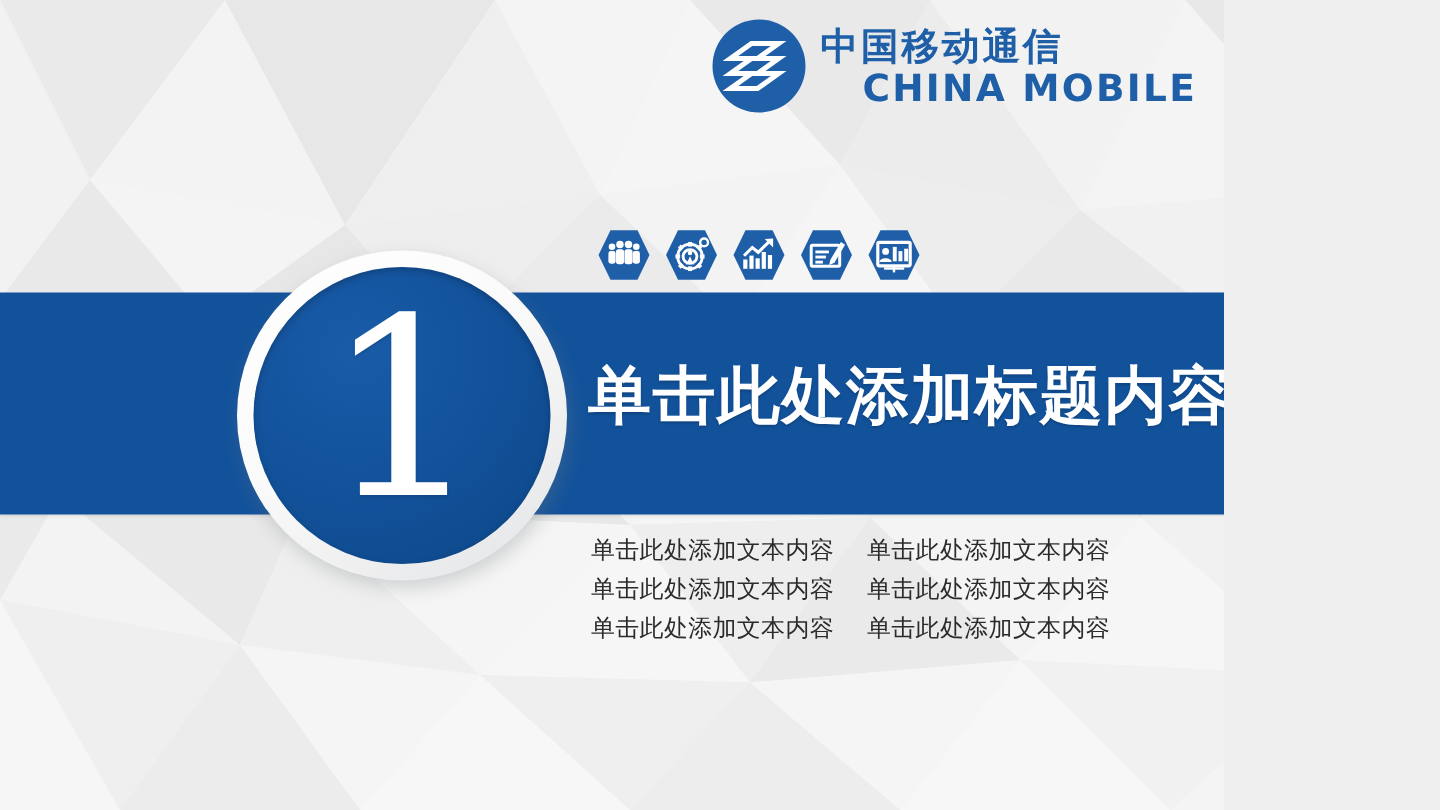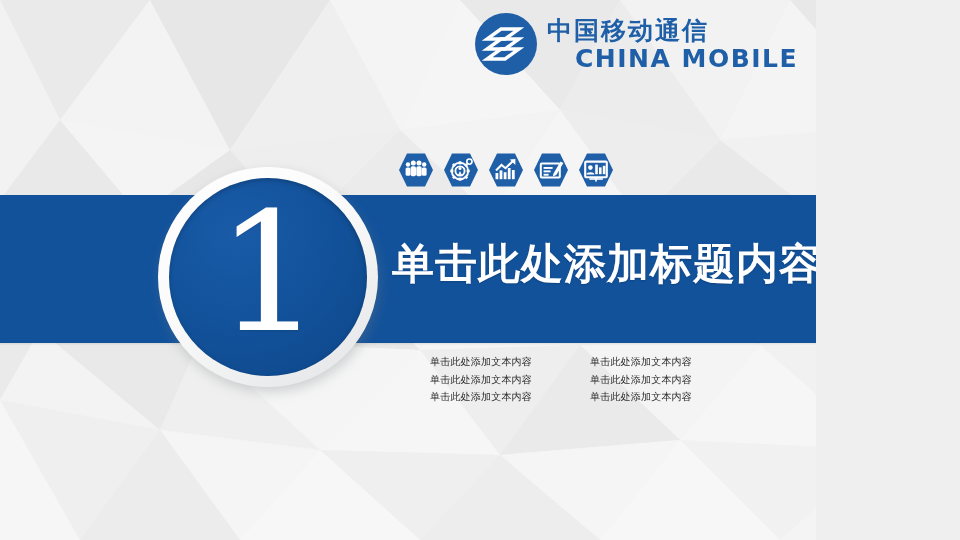--- a/index.html
+++ b/index.html
@@ -117,25 +117,24 @@
   .body-grid {
     position:absolute;
     left:394px; top:355px;
     display:grid;
     grid-template-columns:auto auto;
     column-gap:22px;
     row-gap:3px;
   }
   .body-cell {
     color:#2b2b2b;
-    font-size:10px;
+    font-size:16px;
     line-height:1.45;
     white-space:nowrap;
     letter-spacing:.2px;
-    margin-left:36px;
   }
 </style>
 </head>
 <body>
 
 <div class="slide">
 
   <svg class="poly" viewBox="0 0 960 540" preserveAspectRatio="none" aria-hidden="true">
     <rect width="960" height="540" fill="#f1f1f1"></rect>
     <g stroke="none">

